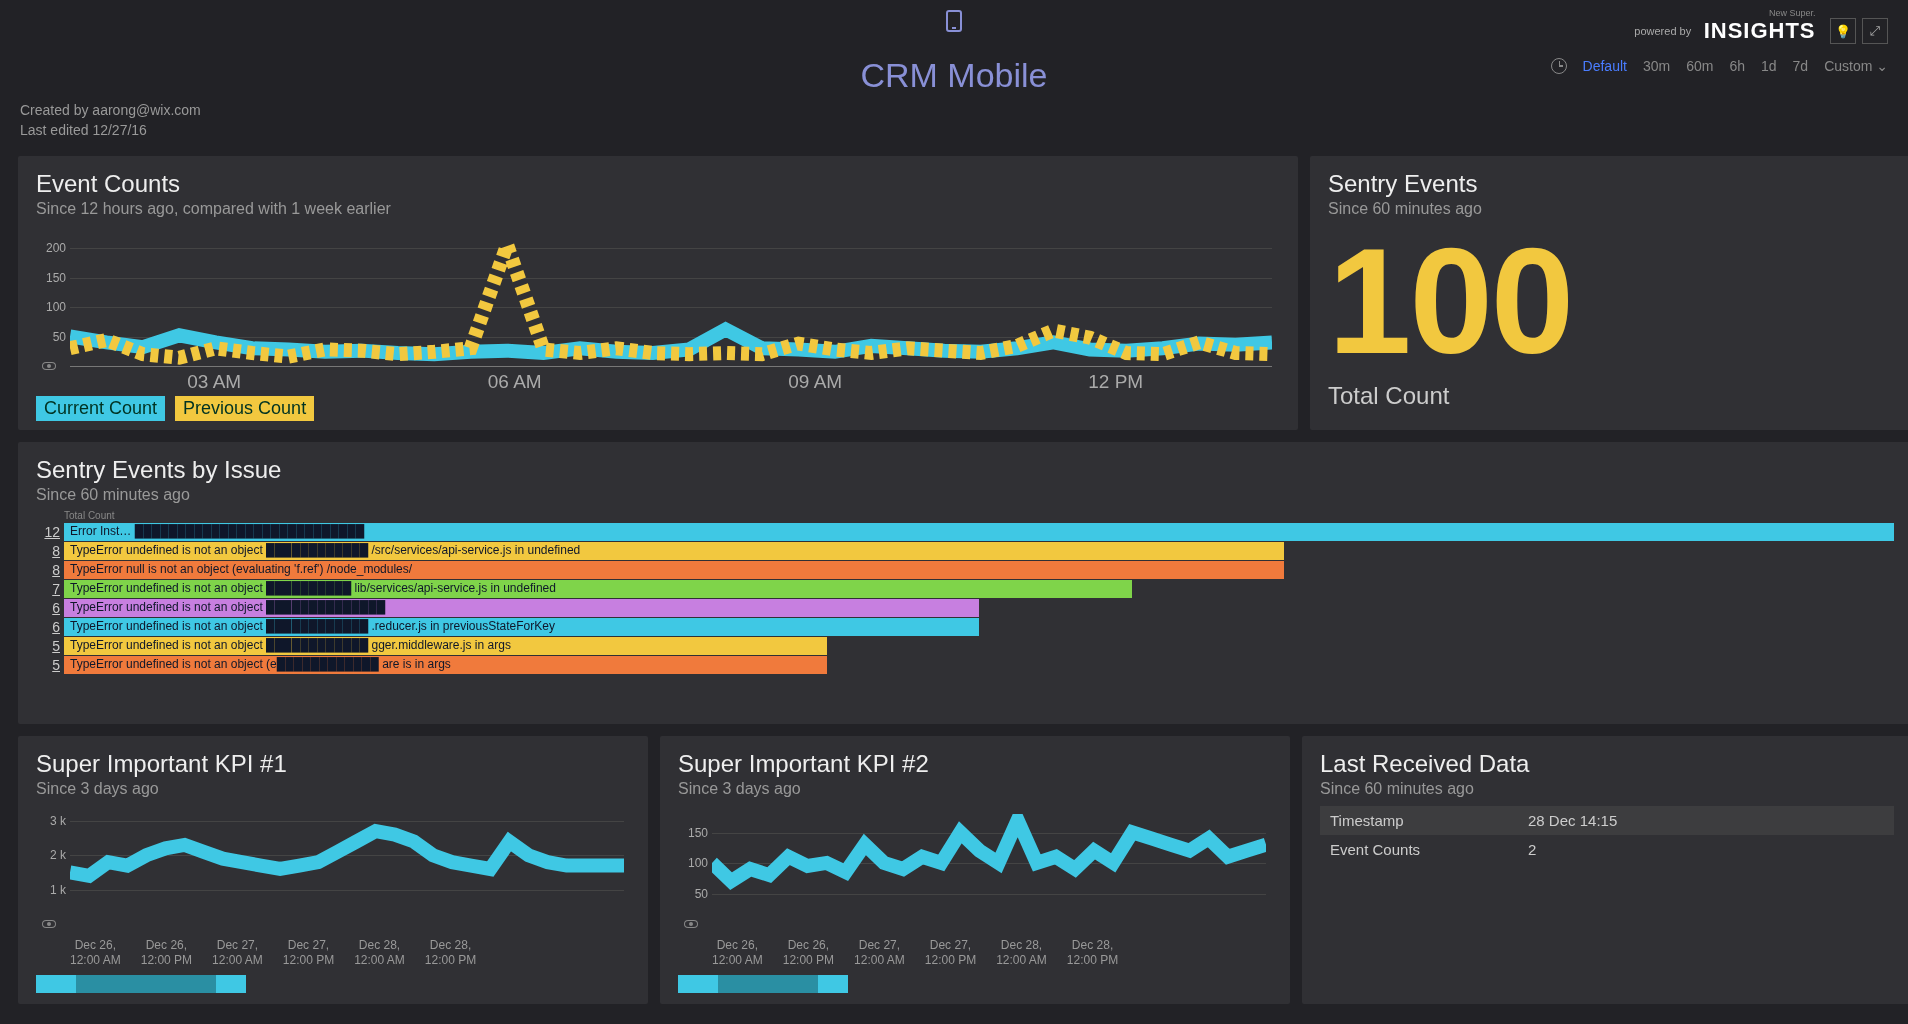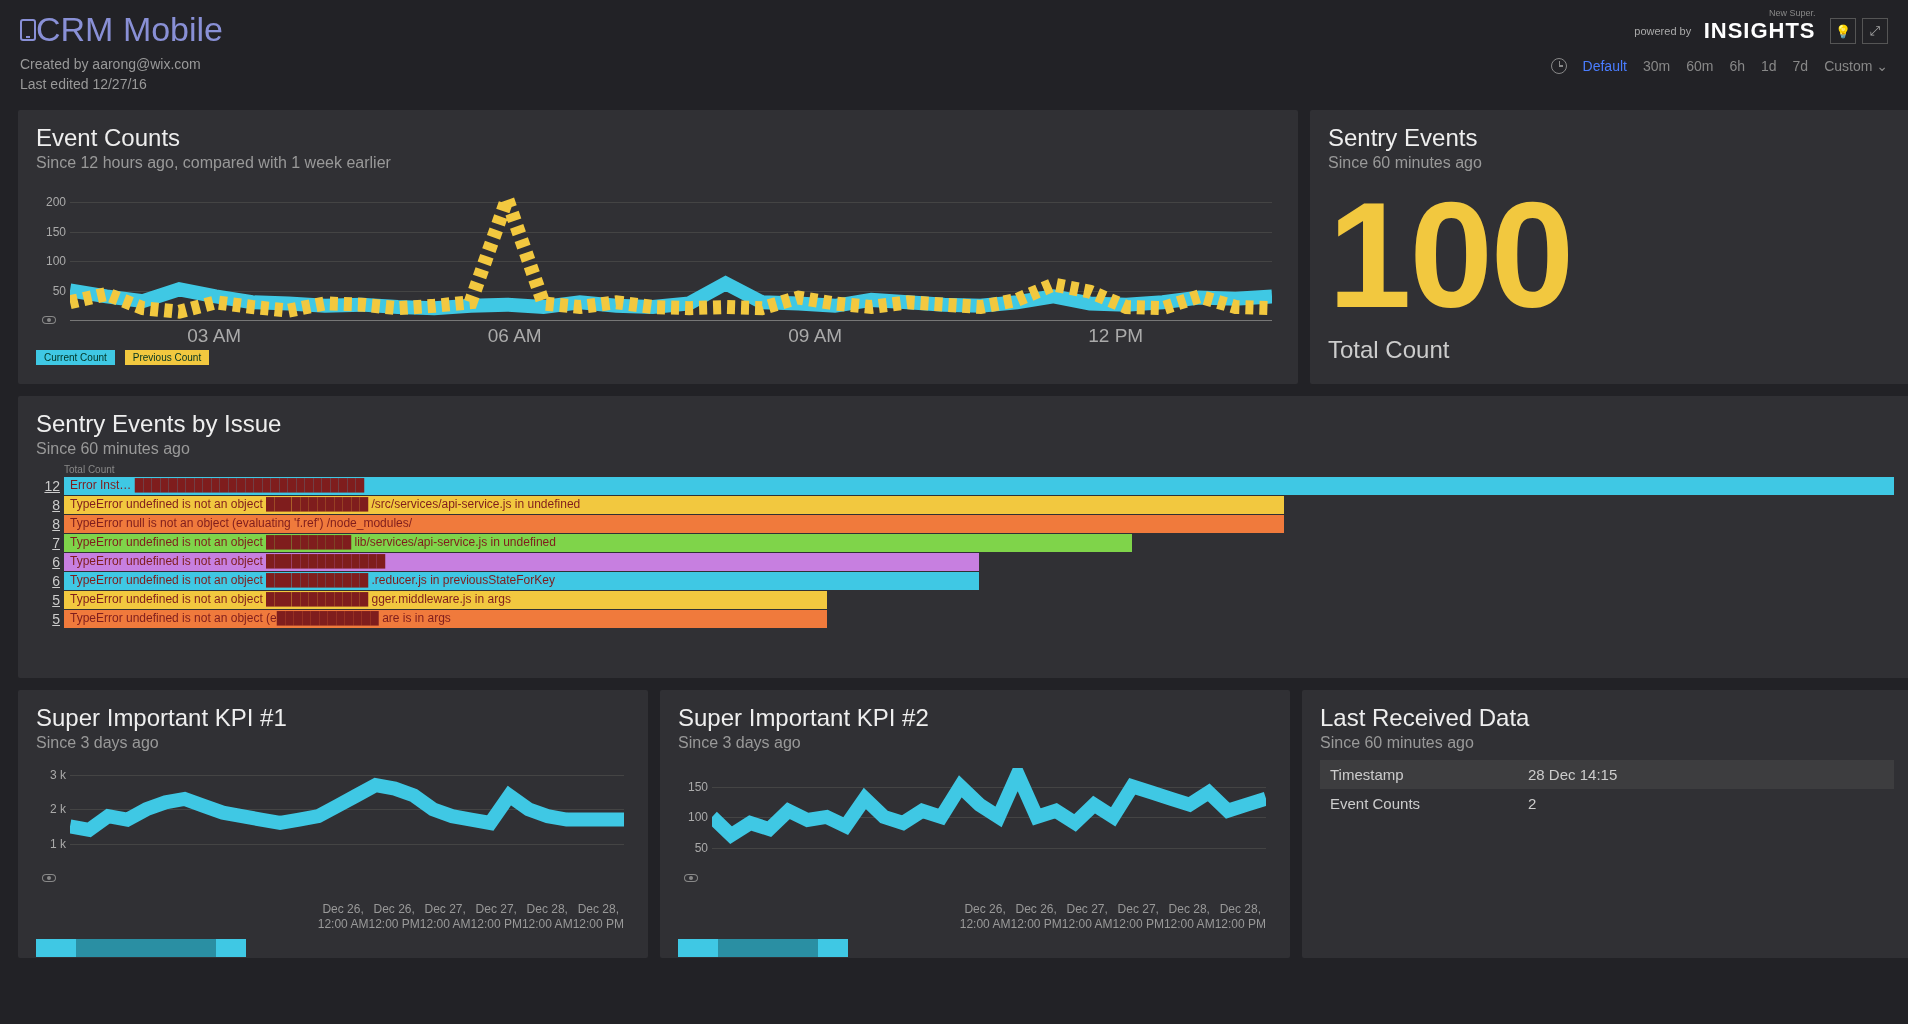--- a/index.html
+++ b/index.html
@@ -7,21 +7,21 @@
     background: #222226;
     color: #ccc;
     font-family: "Helvetica Neue", Arial, sans-serif;
     width: 1908px;
     height: 1024px;
     overflow: hidden;
   }
 
   
   .header { padding: 10px 20px 6px; position: relative; }
-  .title-row { display: flex; align-items: center; gap: 0; }
+  .title-row { display: flex; align-items: center; gap: 24px; flex-direction: column; }
   .device-icon { width: 16px; height: 22px; border: 2px solid #8990d6; border-radius: 3px; position: relative; }
   .device-icon::after { content:""; position:absolute; bottom:1px; left:50%; transform:translateX(-50%); width:4px; height:2px; background:#8990d6; }
   .main-title { color: #8990d6; font-size: 34px; font-weight: 300; }
   .sub-meta { color: #999; font-size: 14px; margin-top: 6px; line-height: 1.4; }
   .header-right { position: absolute; right: 20px; top: 8px; text-align: right; }
   .powered { font-size: 11px; color: #aaa; display:inline-block; vertical-align:middle; margin-right:8px;}
   .insights-logo { font-size: 22px; font-weight: 700; letter-spacing: 1px; color:#fff; display:inline-block; vertical-align:middle;}
   .nr-sub { font-size:9px; color:#888; display:block; text-align:right;}
   .header-buttons { display:inline-flex; gap:6px; margin-left:10px; vertical-align:middle;}
   .hbtn { width:26px; height:26px; border:1px solid #555; display:flex; align-items:center; justify-content:center; cursor:pointer; color:#aaa; font-size:13px;}
@@ -42,40 +42,40 @@
   .panel .subtitle { color:#999; font-size:16px; margin-top:2px; }
 
   
   .chart-a { height: 274px; }
   .chart-area { position:relative; height:130px; margin:18px 8px 0 34px; }
   .ygrid { position:absolute; left:0; right:0; border-top:1px solid #444; }
   .ylabel { position:absolute; left:-32px; font-size:12px; color:#aaa; transform:translateY(-50%); text-align:right; width:28px;}
   .xaxis { position:relative; height:20px; margin-left:34px; margin-right:8px; border-top:1px solid #777;}
   .xtick { position:absolute; top:4px; font-size:19px; color:#aaa; transform:translateX(-50%);}
   .legend { display:flex; gap:10px; margin-top:10px; }
-  .legend span { padding:2px 8px; font-size:10px; }
+  .legend span { padding:2px 8px; font-size:18px; }
   .leg-cur { background:#3fc8e4; color:#032; }
   .leg-prev { background:#f2c83f; color:#032; }
   svg.overlay { position:absolute; left:0; top:0; width:100%; height:100%; }
 
   
   .big-number { color:#f2c83f; font-size:150px; font-weight:700; line-height:1; margin-top:8px; letter-spacing:-2px;}
   .big-label { color:#ccc; font-size:24px; margin-top:6px; }
 
   
   .issues-panel { }
   .tiny-label { color:#888; font-size:10px; margin:6px 0 2px 28px; }
   .issue-row { display:flex; align-items:center; height:18px; margin-bottom:1px; }
   .issue-count { width:24px; text-align:right; font-size:14px; color:#ccc; margin-right:4px;text-decoration:underline;}
-  .issue-bar { height:18px; font-size:12px; color:#7f1d1d; padding:1px 6px; white-space:nowrap; overflow:hidden; position:relative;}
+  .issue-bar { height:18px; font-size:12px; color:#0f172a; padding:1px 6px; white-space:nowrap; overflow:hidden; position:relative;}
 
   
   .kpi-panel { height:268px; }
   .kpi-chart { position:relative; height:110px; margin:16px 6px 0 34px; }
-  .kpi-xaxis { display:flex; justify-content:flex-end; font-size:12px; color:#999; margin:24px 6px 0 34px;}
+  .kpi-xaxis { display:flex; justify-content:flex-start; font-size:12px; color:#999; margin:14px 6px 0 34px;gap:20px;}
   .kpi-xaxis div { text-align:center; line-height:1.2; }
   .kpi-legend { margin:8px 0 0 0; height:20px; display:flex;}
   .kpi-legend span { height:18px; }
 
   
   .lrd-row { display:flex; font-size:15px; padding:6px 10px; }
   .lrd-row.h { background:#3d3d3f; margin-top:8px;}
   .lrd-k { width:180px; text-align:left; color:#ccc; }
   .lrd-v { margin-left:18px; color:#ccc; }
 

